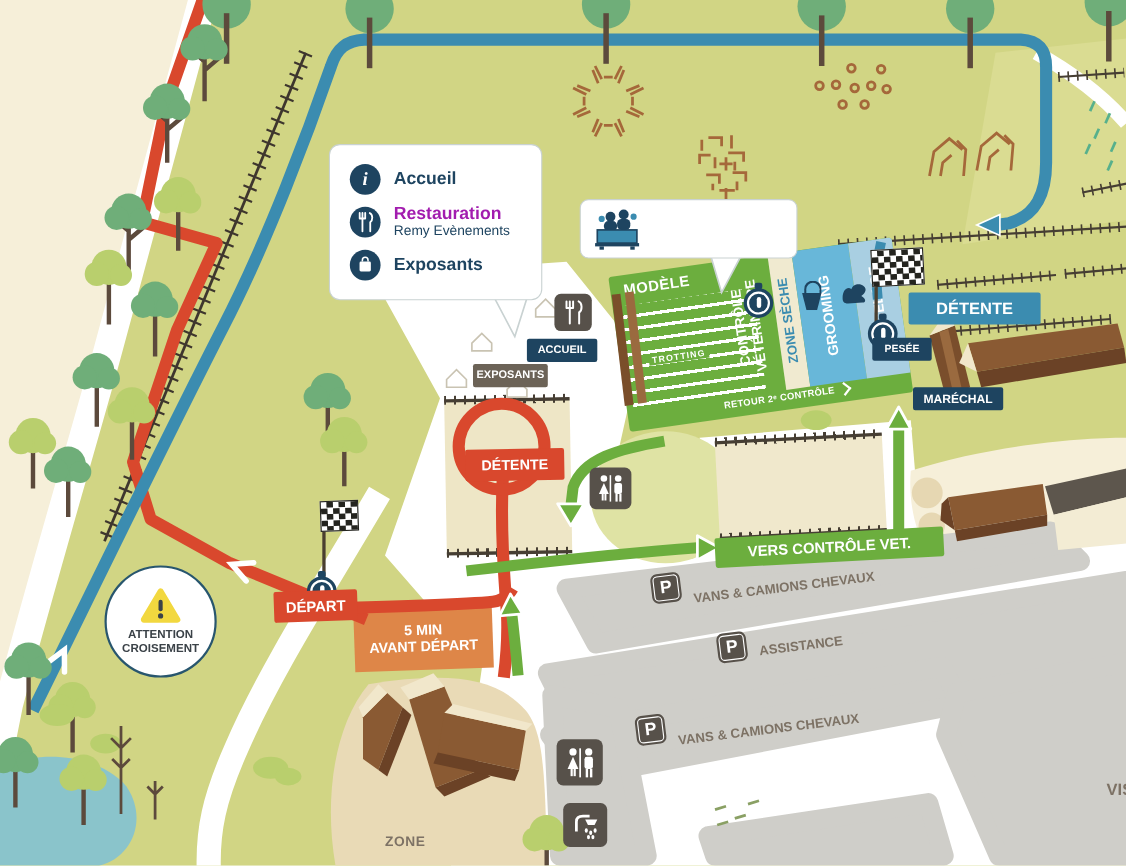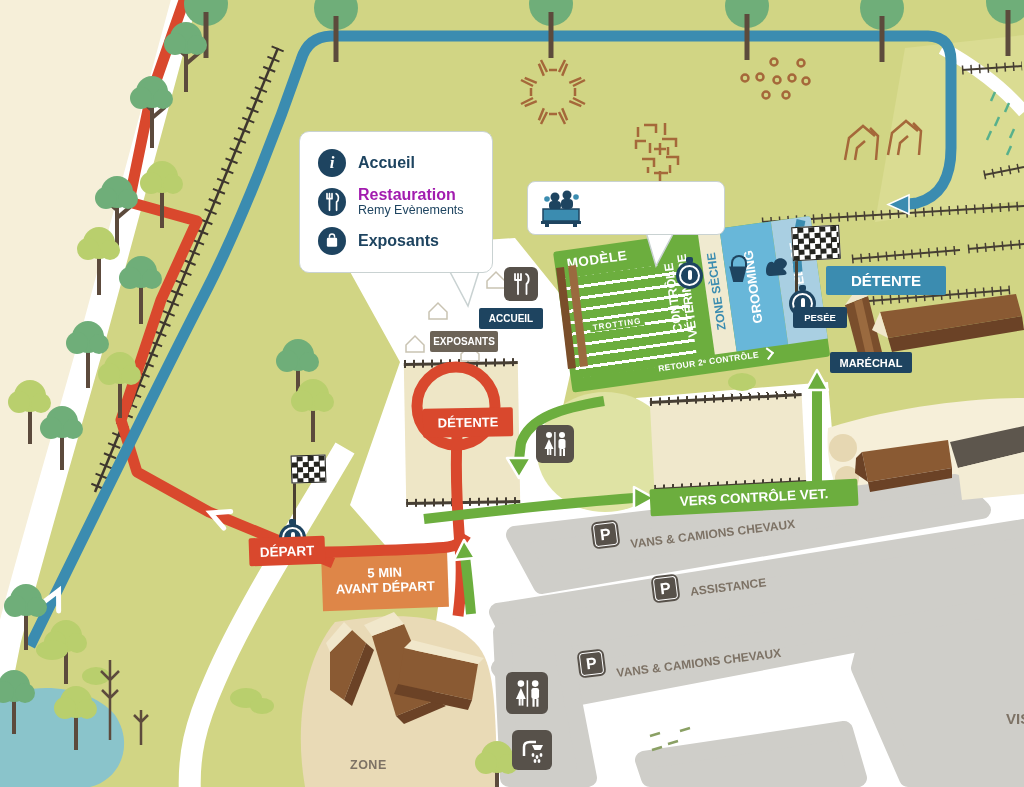--- a/index.html
+++ b/index.html
@@ -478,20 +478,32 @@
     </div>
   <div class="small-label" style="left:690px;top:580px;font-size:12px;transform:rotate(-7deg);">ASSISTANCE</div>
   <div class="pbox" style="left:578px;top:650px;transform:rotate(-7deg);">
       <span>P</span>
     </div>
   <div class="small-label" style="left:616px;top:656px;font-size:12px;transform:rotate(-7deg);">VANS &amp; CAMIONS CHEVAUX</div>
 
   <div class="small-label" style="left:350px;top:758px;font-size:12.5px;letter-spacing:.5px;">ZONE</div>
   <div class="small-label" style="left:1006px;top:710px;font-size:15px;">VIS</div>
 
+  <div class="abs" style="left:95px;top:514px;width:102px;height:102px;border-radius:50%;background:#fff;border:2.5px solid #28566e;box-sizing:border-box;
+              display:flex;flex-direction:column;align-items:center;justify-content:center;">
+    <svg width="40" height="34" viewBox="0 0 40 36">
+      <path d="M20,4 L36,31 H4 Z" fill="#f2d83f" stroke="#f2d83f" stroke-width="6" stroke-linejoin="round"></path>
+      <rect x="18" y="12" width="4" height="11" rx="2" fill="#3b4248"></rect>
+      <circle cx="20" cy="27.5" r="2.5" fill="#3b4248"></circle>
+    </svg>
+    <div style="text-align:center;font-weight:bold;font-size:10.5px;color:#3b4248;line-height:1.2;margin-top:3px;">
+      <span style="display:block;">ATTENTION</span>
+      <span style="display:block;">CROISEMENT</span>
+    </div>
+  </div>
 
   <svg class="abs" style="left:440px;top:266px;" width="44" height="42">
     <polygon points="8,2 40,2 28,40" fill="#fff" stroke="#c9d2d2" stroke-width="1.5"></polygon>
   </svg>
   <div class="bubble" style="left:299px;top:131px;width:194px;height:142px;border-radius:10px;display:flex;flex-direction:column;justify-content:center;gap:10px;padding:6px 0 6px 18px;box-sizing:border-box;">
     <div style="display:flex;align-items:center;gap:12px;">
       <span class="lg-ic">
         <span style="color:#fff;font-family:'Liberation Serif',serif;font-style:italic;font-weight:bold;font-size:17px;">i</span>
       </span>
       <span style="color:#1e4460;font-weight:bold;font-size:16px;">Accueil</span>

